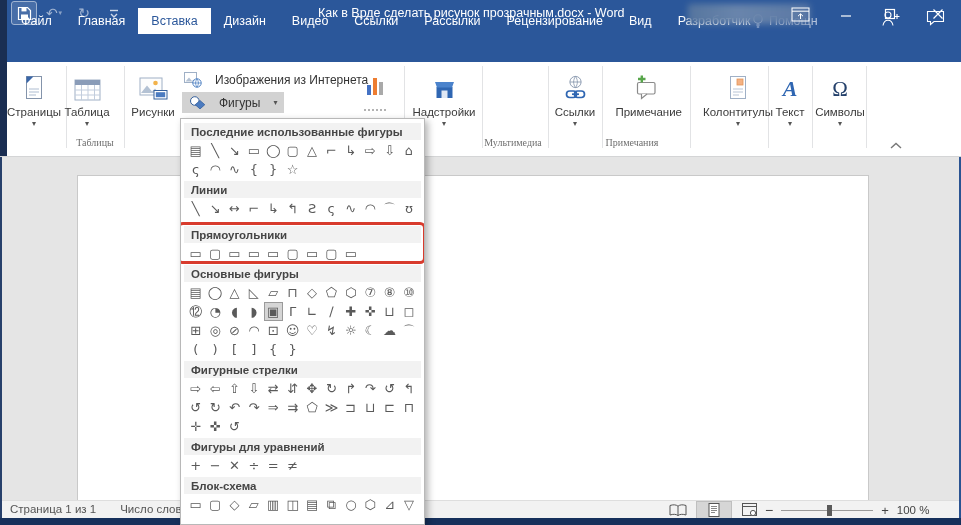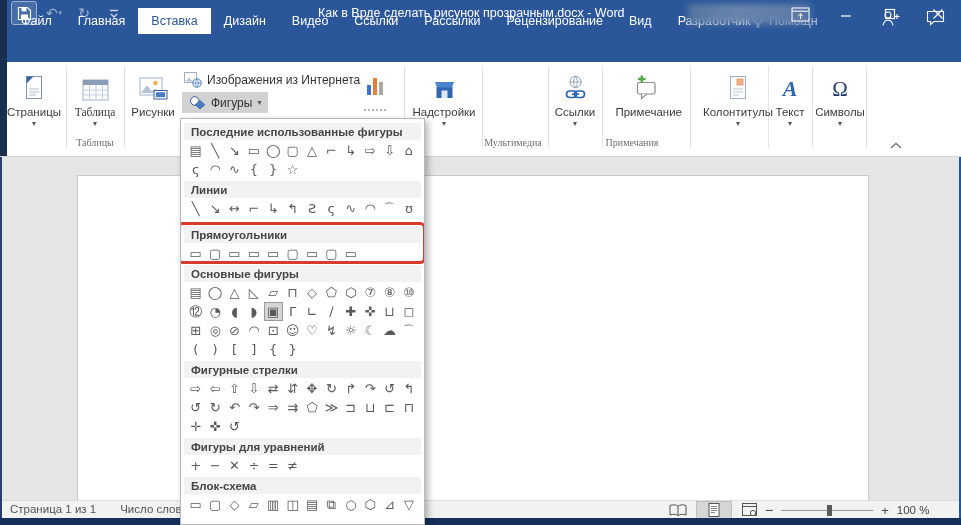--- a/index.html
+++ b/index.html
@@ -27,21 +27,21 @@
   .assistant-label{color:#b9c6dd;font-size:12.5px;}
   .tab-icon-right{position:absolute;top:10px;z-index:7;}
   
   .ribbon{position:absolute;left:0;top:62px;width:961px;height:94px;background:#fff;border-bottom:1px solid #d4d5d6;z-index:6;}
   .rsep{position:absolute;top:4px;width:1px;height:82px;background:#e2e3e5;}
   .bigbtn{position:absolute;top:4px;height:86px;text-align:center;font-size:11.5px;color:#3b3b3b;}
   .bigbtn .bicon{height:36px;display:flex;align-items:flex-end;justify-content:center;margin-bottom:3px;}
   .bigbtn .blabel{line-height:14px;}
   .caret{font-size:8px;color:#555;line-height:10px;}
   .grouplabel{position:absolute;top:75px;font-size:10px;color:#6f6f6f;text-align:center;font-family:Liberation Serif, serif;}
-  .flatbtn{position:absolute;display:flex;align-items:center;gap:5px;font-size:12px;color:#333;white-space:nowrap;}
+  .flatbtn{position:absolute;display:flex;align-items:center;gap:13px;font-size:12px;color:#333;white-space:nowrap;}
   .flatbtn.pressed{background:#d2d2d2;padding:3px 7px;border-radius:0;}
   .chart-dots{position:absolute;left:364px;top:47px;display:flex;gap:2px;}
   .chart-dots i{width:2px;height:2px;background:#9a9a9a;border-radius:50%;}
   .collapse{position:absolute;left:890px;top:80px;}
   
   .docarea{position:absolute;left:0;top:156px;width:961px;height:344px;background:#e5e5e5;z-index:1;}
   .page{position:absolute;left:77px;top:19px;width:790px;height:330px;background:#fff;border:1px solid #c9c9c9;}
   
   .statusbar{position:absolute;left:0;top:500px;width:961px;height:18px;background:#f2f2f2;border-top:1px solid #dedede;z-index:3;
              font-size:11.5px;color:#555;}
@@ -188,21 +188,21 @@
         <svg width="22" height="27" viewBox="0 0 22 27">
           <rect x="3.5" y="1.5" width="15" height="22" fill="#fff" stroke="#8494ab"></rect>
           <path d="M3.5 1.5h7l-7 7z" fill="#3a66a8"></path>
           <path d="M6 14h10M6 17h10M6 20h7" stroke="#aebdd1"></path>
         </svg>
       </div>
       <div class="blabel">Страницы</div>
       <div class="caret">▾</div>
     </div>
 
-    <div class="bigbtn" style="left:68px;width:54px;font-family:Liberation Serif, serif;">
+    <div class="bigbtn" style="left:60px;width:54px;">
       <div class="bicon">
         <svg width="27" height="23" viewBox="0 0 27 23">
           <rect x="1" y="1" width="25" height="20" fill="#fff" stroke="#9fb0c6"></rect>
           <rect x="1" y="1" width="25" height="5" fill="#8a9cb8"></rect>
           <path d="M1 11h25M1 16h25M7.5 6v15M14 6v15M20.5 6v15" stroke="#c2cddd" fill="none"></path>
         </svg>
       </div>
       <div class="blabel">Таблица</div>
       <div class="caret">▾</div>
     </div>

